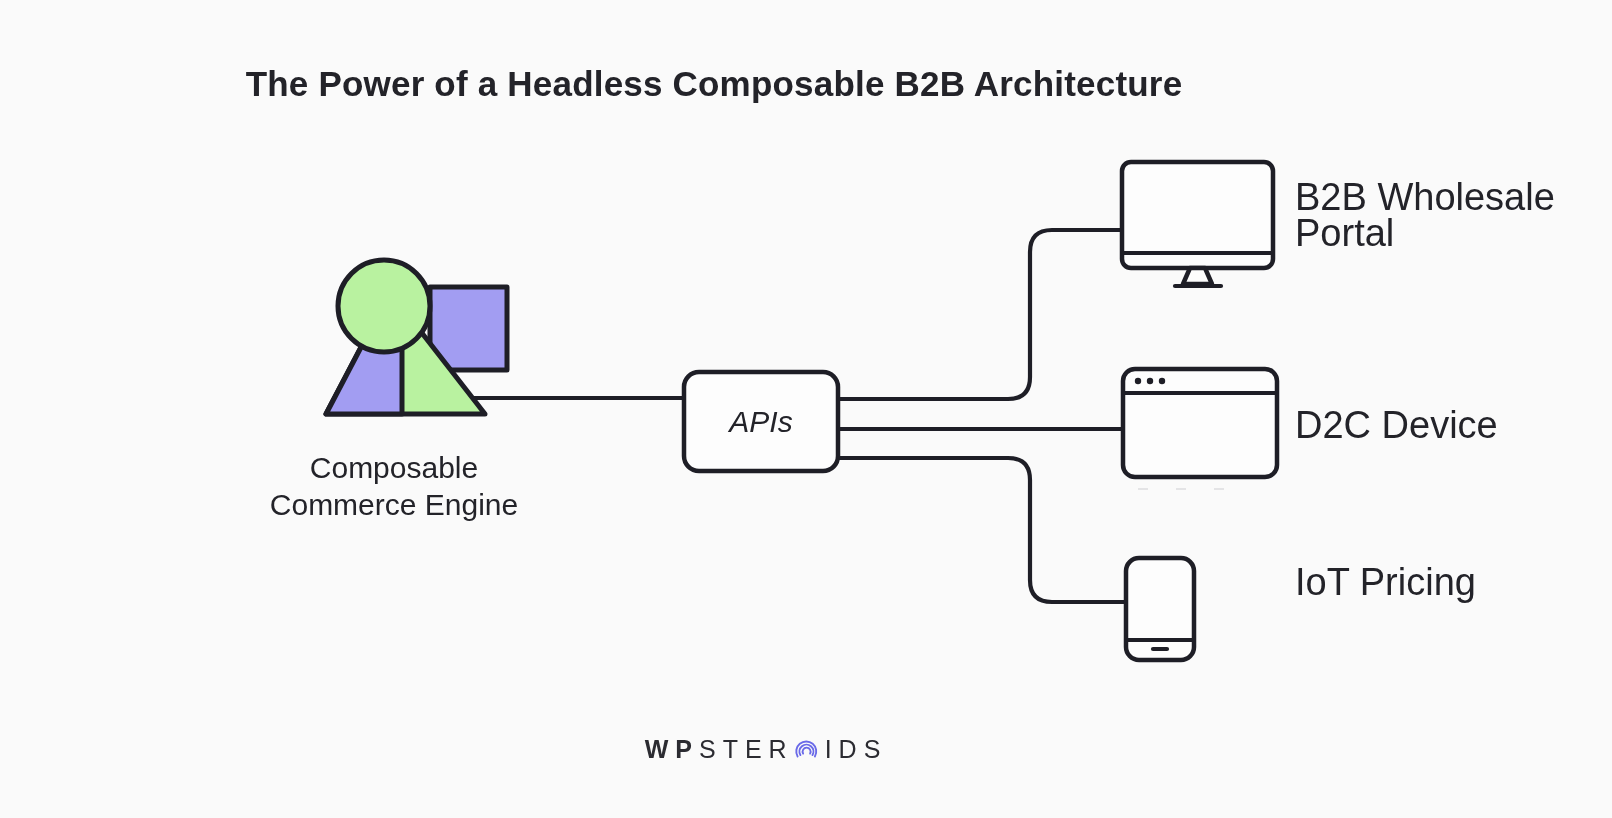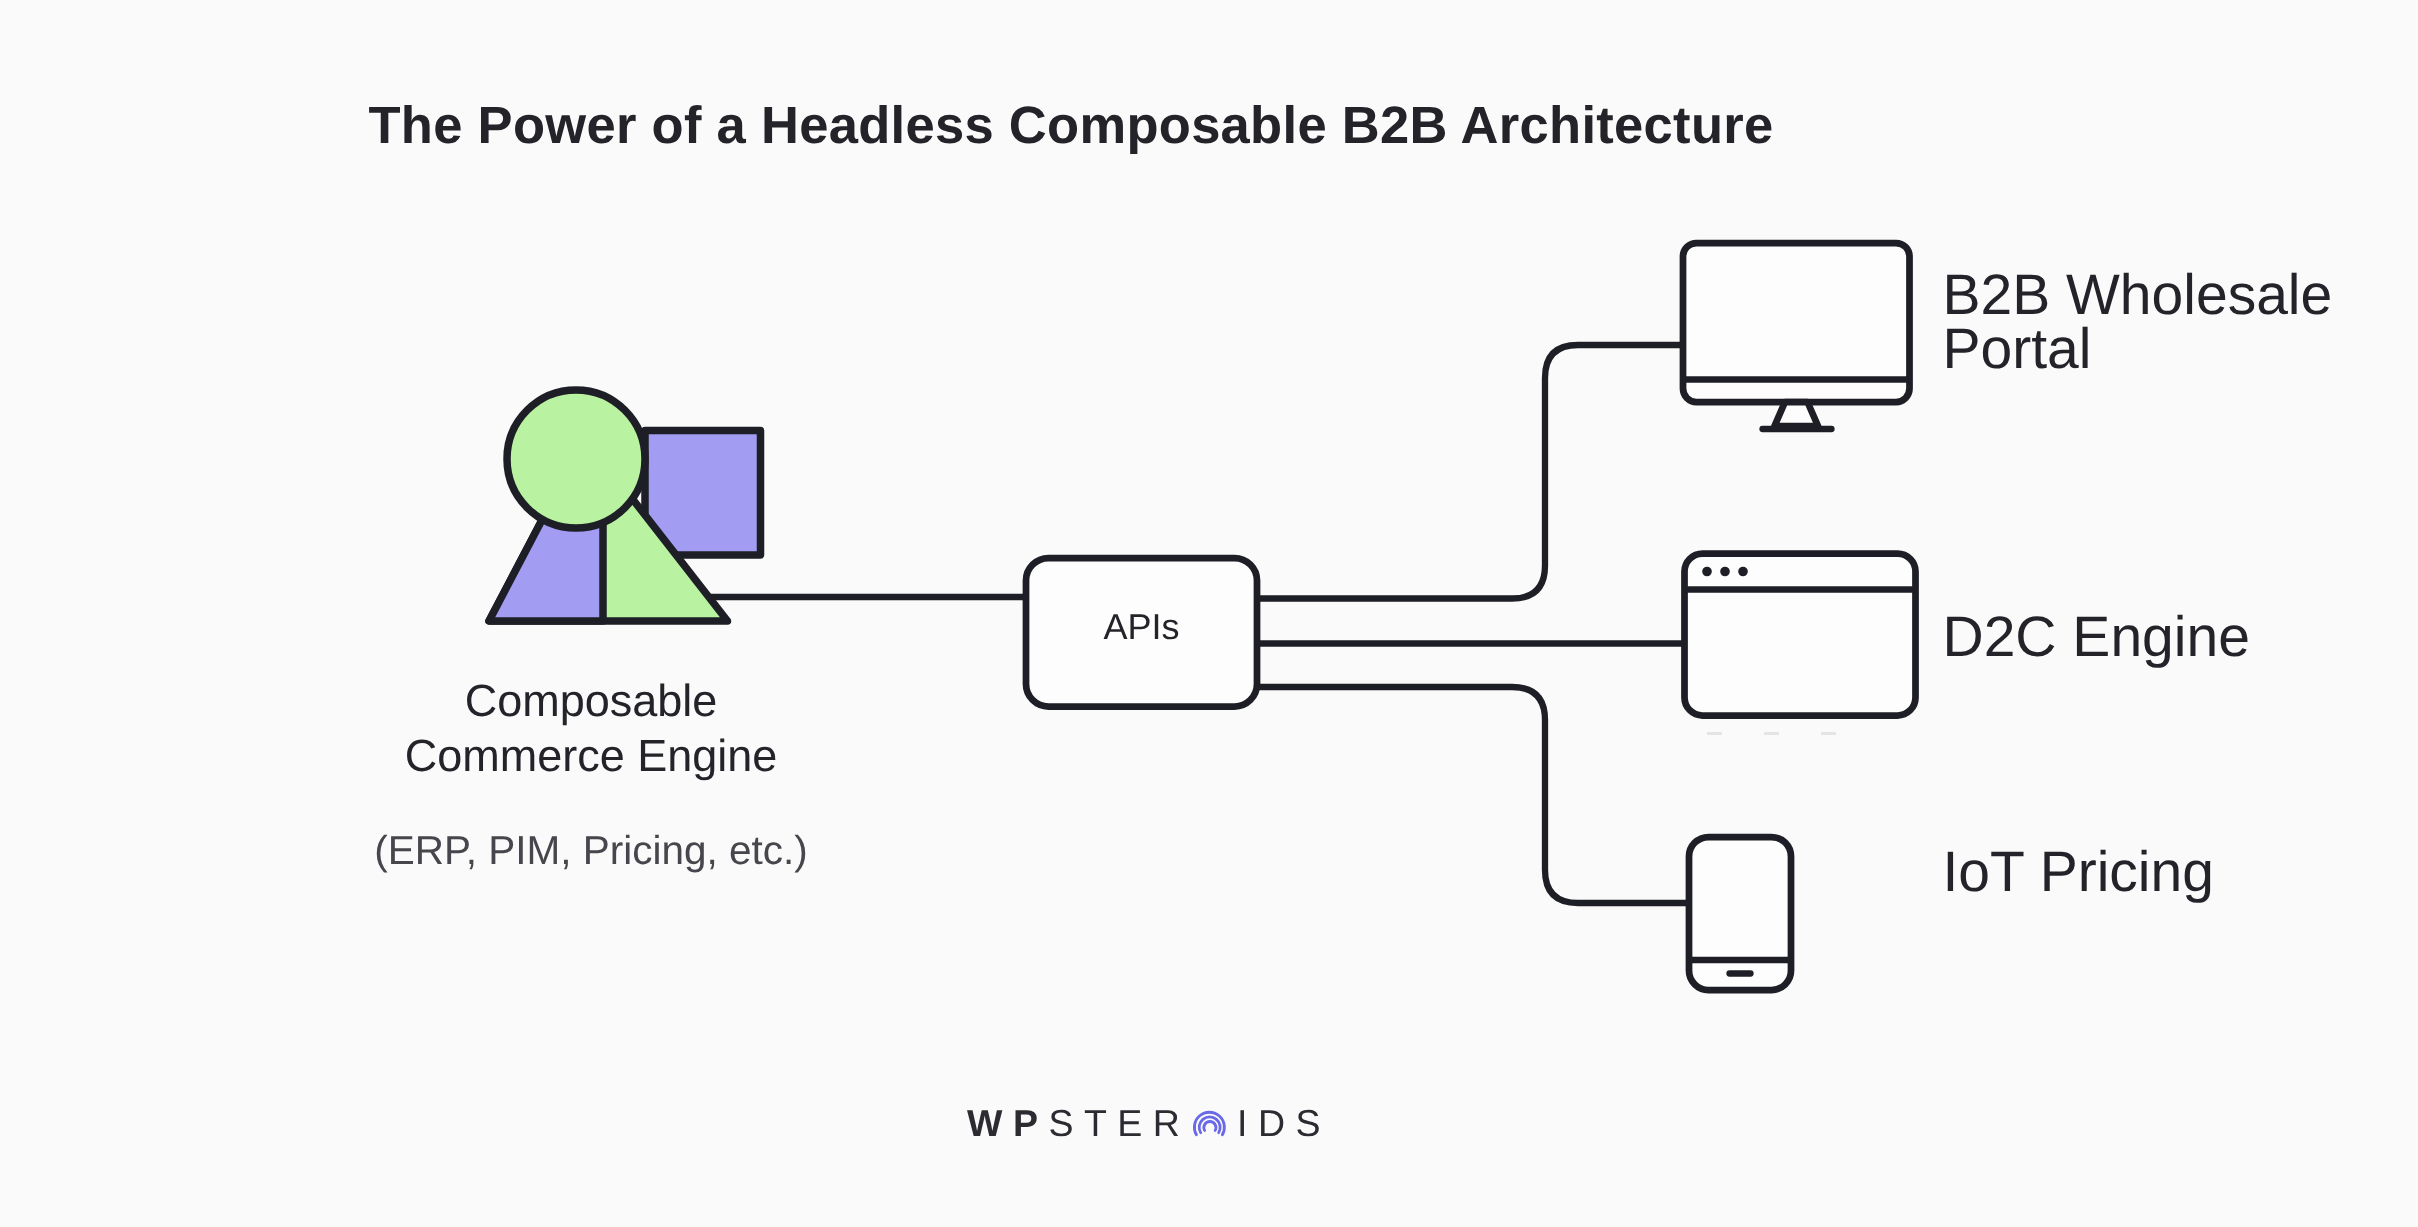--- a/index.html
+++ b/index.html
@@ -28,21 +28,21 @@
   .fill-dark{fill:var(--stroke,#1e1e26);}
   .faint{stroke:#e4e4e6;stroke-width:2;fill:none;}
   .ring{stroke:var(--logo_accent,#6a6ae8);stroke-width:1.9;fill:none;stroke-linecap:round;}
 
   
   .txt{position:absolute;color:var(--text,#232329);white-space:nowrap;}
   .center{transform:translateX(-50%);text-align:center;}
   .title{left:714px;top:64px;font-size:35px;font-weight:700;letter-spacing:0.2px;}
   .engine-label{left:394px;top:449px;font-size:30px;line-height:37px;}
   .engine-sub{left:394px;top:552px;font-size:27px;color:var(--subtext,#46464c);}
-  .hub-label{left:761px;top:405px;font-size:24px;}
+  .hub-label{left:761px;top:405px;font-size:30px;font-style:italic;}
   .ep-label{font-size:38px;line-height:36px;}
   .ep-b2b{left:1295px;top:179px;}
   .ep-d2c{left:1295px;top:407px;}
   .ep-iot{left:1295px;top:564px;}
 
   
   .logo{position:absolute;left:0;top:735px;width:1532px;display:flex;justify-content:center;align-items:center;color:var(--logo_text,#2b2b31);font-size:25px;letter-spacing:7px;}
   .logo .bold{font-weight:700;}
   .logo .lite{font-weight:400;}
   .logo svg{display:block;margin:2px 5px 0 -1px;}
@@ -91,30 +91,29 @@
       <line x1="1153" y1="649" x2="1167" y2="649" stroke-width="6" class="ln cap"></line>
     </g>
   </svg>
 
   <div class="txt center title">The Power of a Headless Composable B2B Architecture</div>
 
   <div class="txt center engine-label">
     <div>Composable</div>
     <div>Commerce Engine</div>
   </div>
-  <div class="txt center engine-sub">(ERP, PIM, Pricing, etc.)</div>
 
   <div class="txt center hub-label">APIs</div>
 
   <div class="txt ep-label ep-b2b">
     <div>B2B Wholesale</div>
     <div>Portal</div>
   </div>
   <div class="txt ep-label ep-d2c">
-    <div>D2C Engine</div>
+    <div>D2C Device</div>
   </div>
   <div class="txt ep-label ep-iot">
     <div>IoT Pricing</div>
   </div>
 
   <div class="logo">
     <span class="bold">WP</span>
       <span class="lite">STER</span>
     <svg width="27" height="27" viewBox="0 0 27 27">
       <path class="ring" d="M4.6,19.5 A10,10 0 1 1 21.9,19.5"></path>

